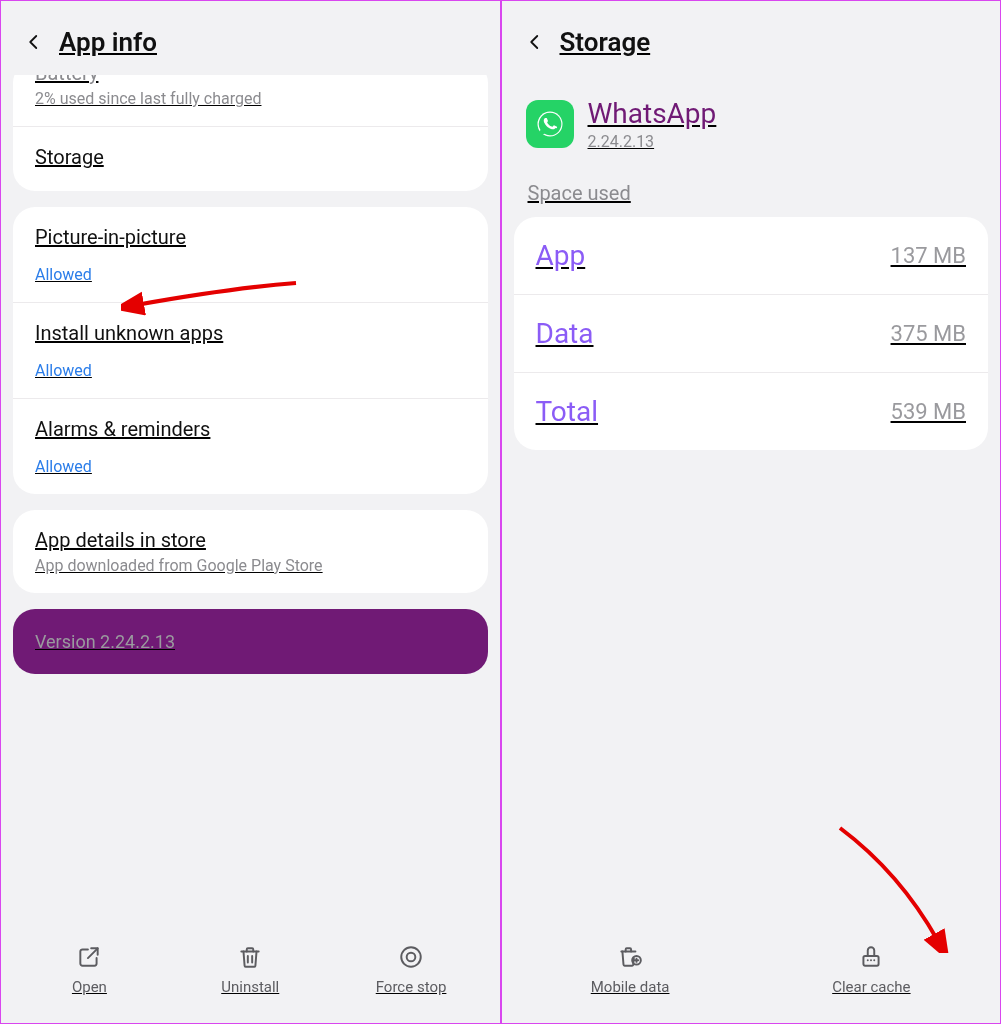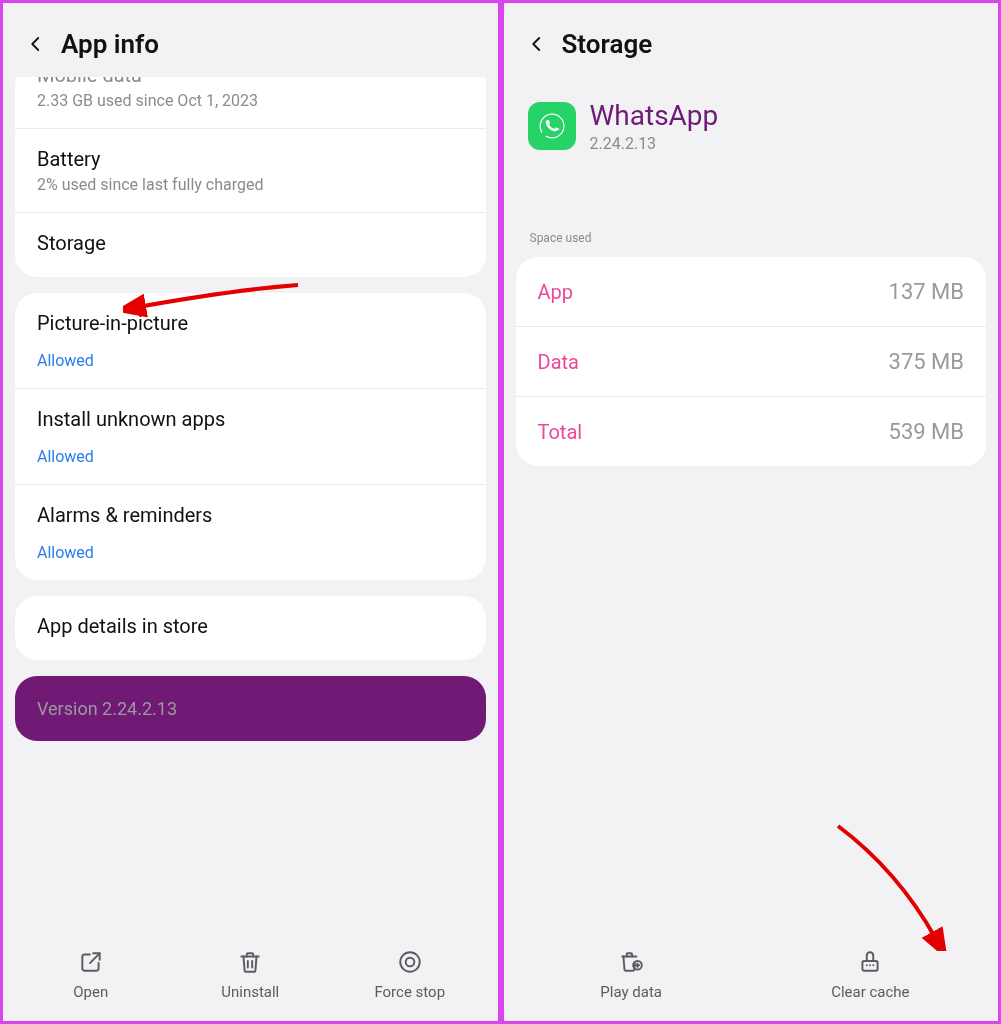--- a/index.html
+++ b/index.html
@@ -6,25 +6,26 @@
   html, body { width: 1001px; height: 1024px; }
   body {
     font-family: -apple-system, BlinkMacSystemFont, "Segoe UI", Roboto, sans-serif;
     display: flex;
     background: #fff;
   }
   .phone {
     width: 50%;
     height: 100%;
     background: #f2f2f4;
-    border: 3px solid #d946ef;
+    border: 1px solid #d946ef;
     display: flex;
     flex-direction: column;
     position: relative;
     overflow: hidden;
+    text-decoration: underline;
   }
   .header {
     display: flex;
     align-items: center;
     gap: 16px;
     padding: 26px 24px 18px 24px;
   }
   .back {
     width: 18px; height: 18px;
     display: flex; align-items: center; justify-content: center;
@@ -71,21 +72,21 @@
     background: #701a75;
     border-radius: 22px;
     padding: 22px 22px;
     margin-bottom: 16px;
   }
   .version-text { font-size: 18px; color:#9a9a9e; }
   .bottom-bar {
     display: flex;
     justify-content: space-around;
     align-items: center;
-    padding: 14px 8px 20px 8px;
+    padding: 14px 8px 27px 8px;
     background: #f2f2f4;
   }
   .bbtn {
     flex: 1;
     display: flex;
     flex-direction: column;
     align-items: center;
     gap: 8px;
     color: #5c5c60;
     font-size: 15px;
@@ -97,31 +98,30 @@
     display:flex; align-items:center; gap:14px;
     padding: 22px 24px 30px 24px;
   }
   .app-icon {
     width:48px; height:48px; border-radius:12px;
     background:#25D366; display:flex; align-items:center; justify-content:center;
   }
   .app-name { font-size:28px; color:#701a75; margin-bottom:2px;}
   .app-ver { font-size:16px; color:#8b8b8f;}
   .section-label {
-    font-size:12px; color:#8b8b8f;
+    font-size:20px; color:#8b8b8f;
     padding: 0 26px 12px 26px;
-    margin-top: 48px;
   }
   .kv-row {
     display:flex; justify-content:space-between; align-items:center;
     padding: 22px 22px;
     border-bottom:1px solid #eceaec;
   }
   .kv-row:last-child{border-bottom:none;}
-  .kv-key{font-size:20px; color:#ec4899;}
+  .kv-key{font-size:28px; color:#8b5cf6;}
   .kv-val{font-size:22px; color:#9a9a9e;}
   
   .arrow {
     position:absolute;
     pointer-events:none;
   }
 </style>
 </head>
 <body>
 
@@ -132,24 +132,20 @@
           <polyline points="15 4 7 12 15 20"></polyline>
         </svg>
     </div>
     <div class="title">App info</div>
   </div>
 
   <div class="content">
 
     <div class="card partial-top">
       <div class="row">
-        <div class="row-title" style="color:#8b8b8f">Mobile data</div>
-        <div class="row-sub">2.33 GB used since Oct 1, 2023</div>
-      </div>
-      <div class="row">
         <div class="row-title">Battery</div>
         <div class="row-sub">2% used since last fully charged</div>
       </div>
       <div class="row" style="position:relative;">
         <div class="row-title">Storage</div>
       </div>
     </div>
 
     <div class="card">
       <div class="row">
@@ -162,20 +158,21 @@
       </div>
       <div class="row">
         <div class="row-title">Alarms &amp; reminders</div>
         <div class="row-sub blue">Allowed</div>
       </div>
     </div>
 
     <div class="card">
       <div class="row" style="border-bottom:none;">
         <div class="row-title">App details in store</div>
+        <div class="row-sub">App downloaded from Google Play Store</div>
       </div>
     </div>
 
     <div class="version-card">
       <div class="version-text">Version 2.24.2.13</div>
     </div>
   </div>
 
   <div class="bottom-bar">
     <div class="bbtn">
@@ -258,21 +255,21 @@
 
   <div class="bottom-bar">
     <div class="bbtn">
       <svg viewBox="0 0 24 24" fill="none" stroke-width="1.8" stroke-linecap="round" stroke-linejoin="round">
           <path d="M4 7h13"></path>
           <path d="M8 7V5a1 1 0 0 1 1-1h3a1 1 0 0 1 1 1v2"></path>
           <path d="M5 7l1 12a1 1 0 0 0 1 1h7a1 1 0 0 0 1-1l.5-6"></path>
           <circle cx="18" cy="15" r="4"></circle>
           <path d="M16.5 15h3M18 13.5v3"></path>
         </svg>
-      <span>Play data</span>
+      <span>Mobile data</span>
     </div>
     <div class="bbtn">
       <svg viewBox="0 0 24 24" fill="none" stroke-width="1.8" stroke-linecap="round" stroke-linejoin="round">
           <rect x="5" y="11" width="14" height="9" rx="1.5"></rect>
           <path d="M9 11V6a3 3 0 0 1 6 0v5"></path>
           <path d="M9 15h.01M12 15h.01M15 15h.01"></path>
         </svg>
       <span>Clear cache</span>
     </div>
   </div>

